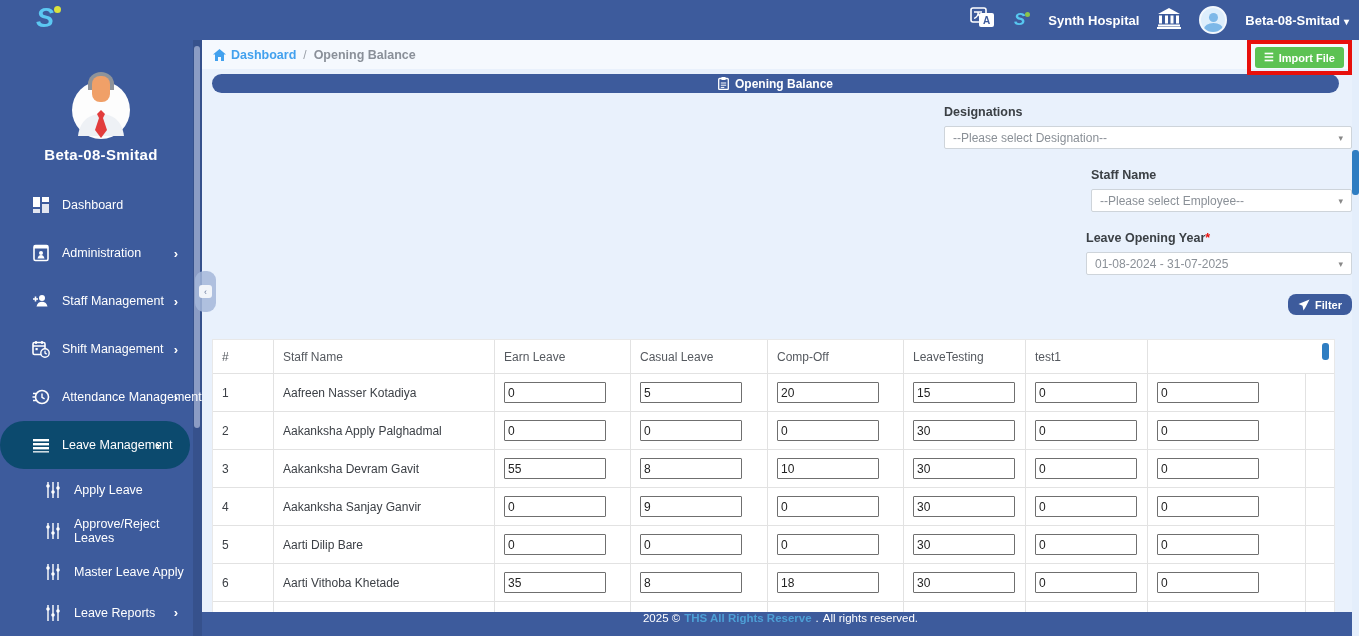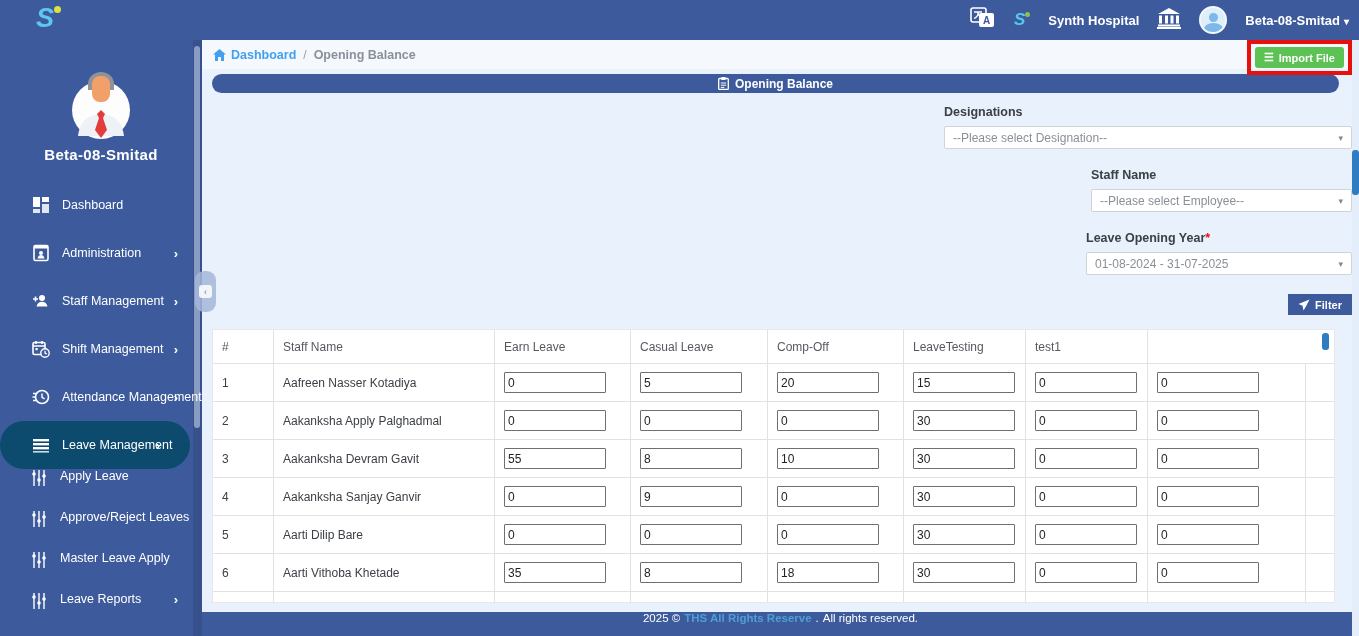--- a/index.html
+++ b/index.html
@@ -42,22 +42,22 @@
   .sb-avatar { display: block; margin: 26px auto 6px auto; }
   .sb-username { text-align: center; font-size: 15px; font-weight: bold; letter-spacing: .3px; }
   .sb-nav { margin-top: 18px; }
   .sb-item { position: relative; height: 48px; display: flex; align-items: center;
     padding-left: 32px; gap: 12px; font-size: 12.5px; cursor: pointer; }
   .sb-item.active { background: #0c4a6e; border-radius: 26px; margin-right: 12px;
     padding-left: 32px; }
   .sb-item .chev, .sb-sub .chev { position: absolute; right: 24px; font-size: 13px;
     font-weight: bold; color: #fff; }
   .sb-item.active .chev { right: 30px; }
-  .sb-sub { position: relative; height: 41px; display: flex; 
-    padding-left: 30px; gap: 12px; font-size: 12.5px; cursor: pointer; }
+  .sb-sub { position: relative; height: 41px; display: flex; align-items: center;
+    padding-left: 44px; gap: 12px; font-size: 12.5px; cursor: pointer; }
   .icon16 { width: 18px; height: 18px; flex: 0 0 18px; }
   
   .main { position: absolute; left: 202px; top: 40px; right: 7px; bottom: 24px;
     background: #e9f1fc; }
   .crumbbar { position: relative; height: 29px; background: #f5f9fe;
     display: flex; align-items: center; padding-left: 11px; gap: 7px; }
   .crumb-home { color: #42a1ee; font-size: 12.5px; font-weight: bold;
     display: flex; align-items: center; gap: 5px; cursor: pointer; }
   .crumb-sep { color: #9aa0a8; font-size: 12px; }
   .crumb-cur { color: #8a9099; font-size: 12.5px; font-weight: bold; }
@@ -72,22 +72,22 @@
   
   .filters { display: flex; margin: 12px 0 0 12px; gap: 19px; align-items: flex-end; flex-direction: column; }
   .fgroup { display: flex; flex-direction: column; gap: 7px; }
   .flabel { font-size: 12.5px; font-weight: bold; color: #3b4045; }
   .flabel .req { color: #e8100c; }
   .fselect { height: 23px; background: #fff; border: 1px solid #ced4da; border-radius: 2px;
     display: flex; align-items: center; padding: 0 8px; font-size: 12px; color: #8a9097;
     justify-content: space-between; cursor: pointer; }
   .fselect .sel-caret { color: #888; font-size: 9px; }
   .w362 { width: 408px; } .w261 { width: 261px; } .w266 { width: 266px; }
-  .filter-btn { height: 21px; margin-bottom: 1px; background: #3d5b9c; color: #fff;
-    border: none; border-radius: 0; font-size: 11px; font-weight: bold;
+  .filter-btn { height: 21px; margin-bottom: 11px; background: #3d5b9c; color: #fff;
+    border: none; border-radius: 8px; font-size: 11px; font-weight: bold;
     padding: 0 10px; display: flex; align-items: center; gap: 5px; cursor: pointer;
     font-family: inherit; }
   
   .tablecard { position: relative; margin: 13px 17px 0 10px; height: 274px;
     background: #fff; border: 1px solid #e8e8e8; overflow: hidden; }
   .trow { display: grid; grid-template-columns: 61px 221px 136px 137px 136px 122px 122px 158px 1fr;
     border-bottom: 1px solid #e2e2e2; }
   .trow.head { height: 34px; }
   .trow.body { height: 38px; }
   .trow.partial { height: 14px; border-bottom: none; }

